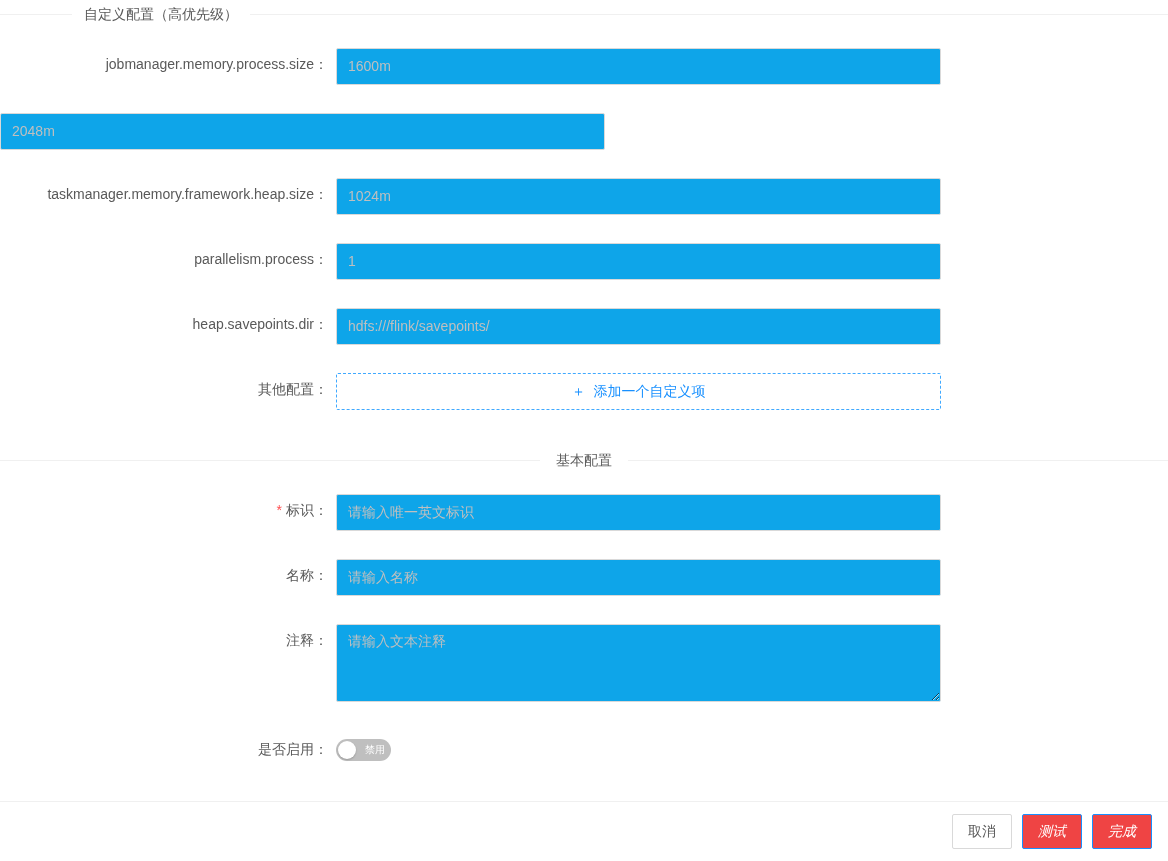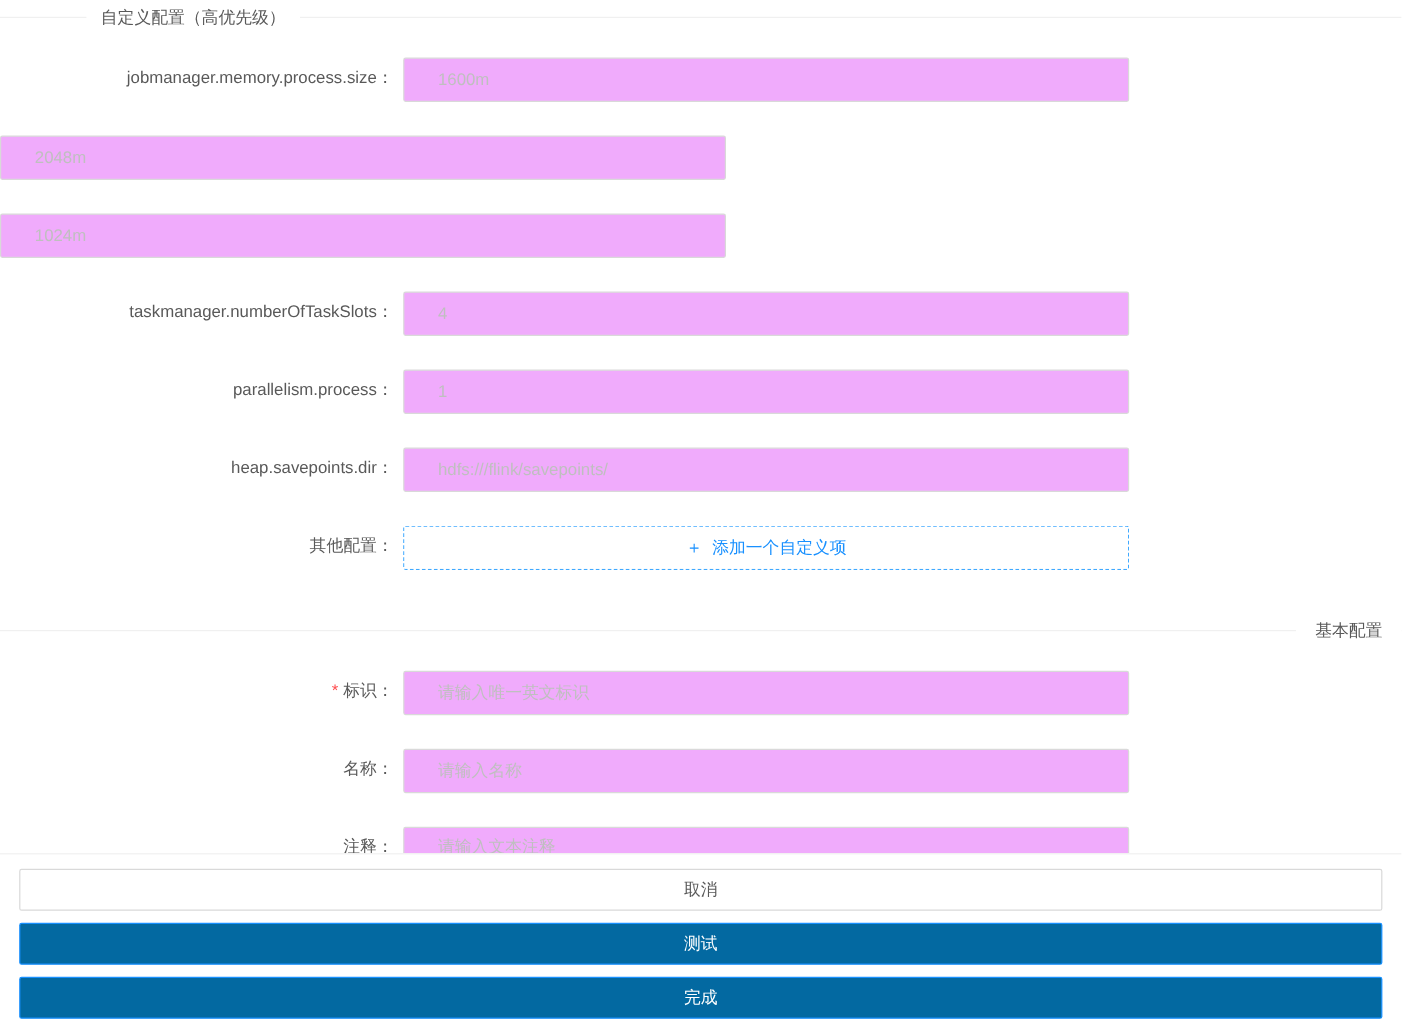--- a/index.html
+++ b/index.html
@@ -77,24 +77,24 @@
     }
 
     .form-control-col {
       flex: 0 0 605px;
     }
 
     .text-input, .textarea {
       width: 100%;
       border: 1px solid #d9d9d9;
       border-radius: 2px;
-      padding: 7px 28px;
+      padding: 7px 11px;
       font-size: 14px;
       color: #333;
-      background: #f0abfc;
+      background: #0ea5e9;
       line-height: 1.5;
       outline: none;
     }
     .text-input::placeholder, .textarea::placeholder {
       color: #bfbfbf;
     }
 
     .textarea {
       min-height: 78px;
       resize: vertical;
@@ -157,37 +157,37 @@
       position: absolute;
       left: 0;
       right: 0;
       bottom: 0;
       border-top: 1px solid #f0f0f0;
       padding: 12px 16px;
       display: flex;
       justify-content: flex-end;
       gap: 10px;
       background: #fff;
-      flex-direction: column;
     }
 
     .btn {
       padding: 6px 15px;
       font-size: 14px;
       border-radius: 2px;
       cursor: pointer;
       line-height: 1.5;
       border: 1px solid #d9d9d9;
       background: #fff;
       color: #595959;
     }
     .btn-primary {
-      background: #0369a1;
+      background: #ef4444;
       border-color: #1890ff;
       color: #fff;
+      font-style: italic;
     }
   </style>
 </head>
 <body>
 
 <div class="form-container">
 
   <div class="section-divider first">
     <span>自定义配置（高优先级）</span>
   </div>
@@ -199,31 +199,26 @@
     </div>
   </div>
 
   <div class="form-row">
     <div class="form-control-col">
       <input class="text-input" type="text" placeholder="2048m" style="">
     </div>
   </div>
 
   <div class="form-row">
+    <div class="form-label-col"><span class="colon">taskmanager.memory.framework.heap.size</span></div>
     <div class="form-control-col">
       <input class="text-input" type="text" placeholder="1024m" style="">
     </div>
   </div>
 
-  <div class="form-row">
-    <div class="form-label-col"><span class="colon">taskmanager.numberOfTaskSlots</span></div>
-    <div class="form-control-col">
-      <input class="text-input" type="text" placeholder="4" style="">
-    </div>
-  </div>
 
   <div class="form-row">
     <div class="form-label-col"><span class="colon">parallelism.process</span></div>
     <div class="form-control-col">
       <input class="text-input" type="text" placeholder="1" style="">
     </div>
   </div>
 
   <div class="form-row">
     <div class="form-label-col"><span class="colon">heap.savepoints.dir</span></div>
@@ -235,21 +230,21 @@
   <div class="form-row">
     <div class="form-label-col"><span class="colon">其他配置</span></div>
     <div class="form-control-col">
       <button class="add-btn">
         <span class="plus">＋</span>
         <span>添加一个自定义项</span>
       </button>
     </div>
   </div>
 
-  <div class="section-divider" style="margin-top:40px;text-align:right;">
+  <div class="section-divider" style="margin-top:40px;">
     <span>基本配置</span>
   </div>
 
   <div class="form-row">
     <div class="form-label-col"><span class="required colon">标识</span></div>
     <div class="form-control-col">
       <input class="text-input" type="text" placeholder="请输入唯一英文标识" style="">
     </div>
   </div>
 

